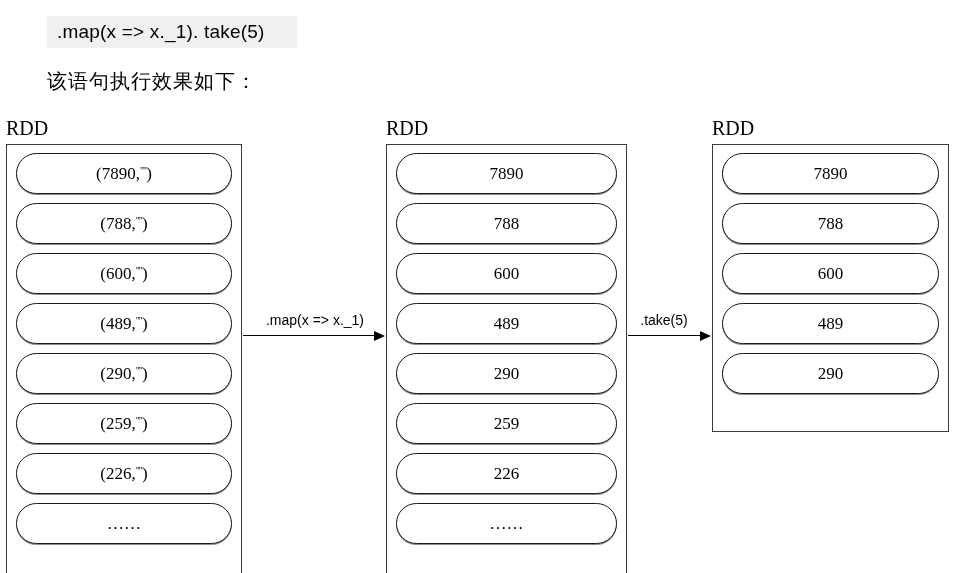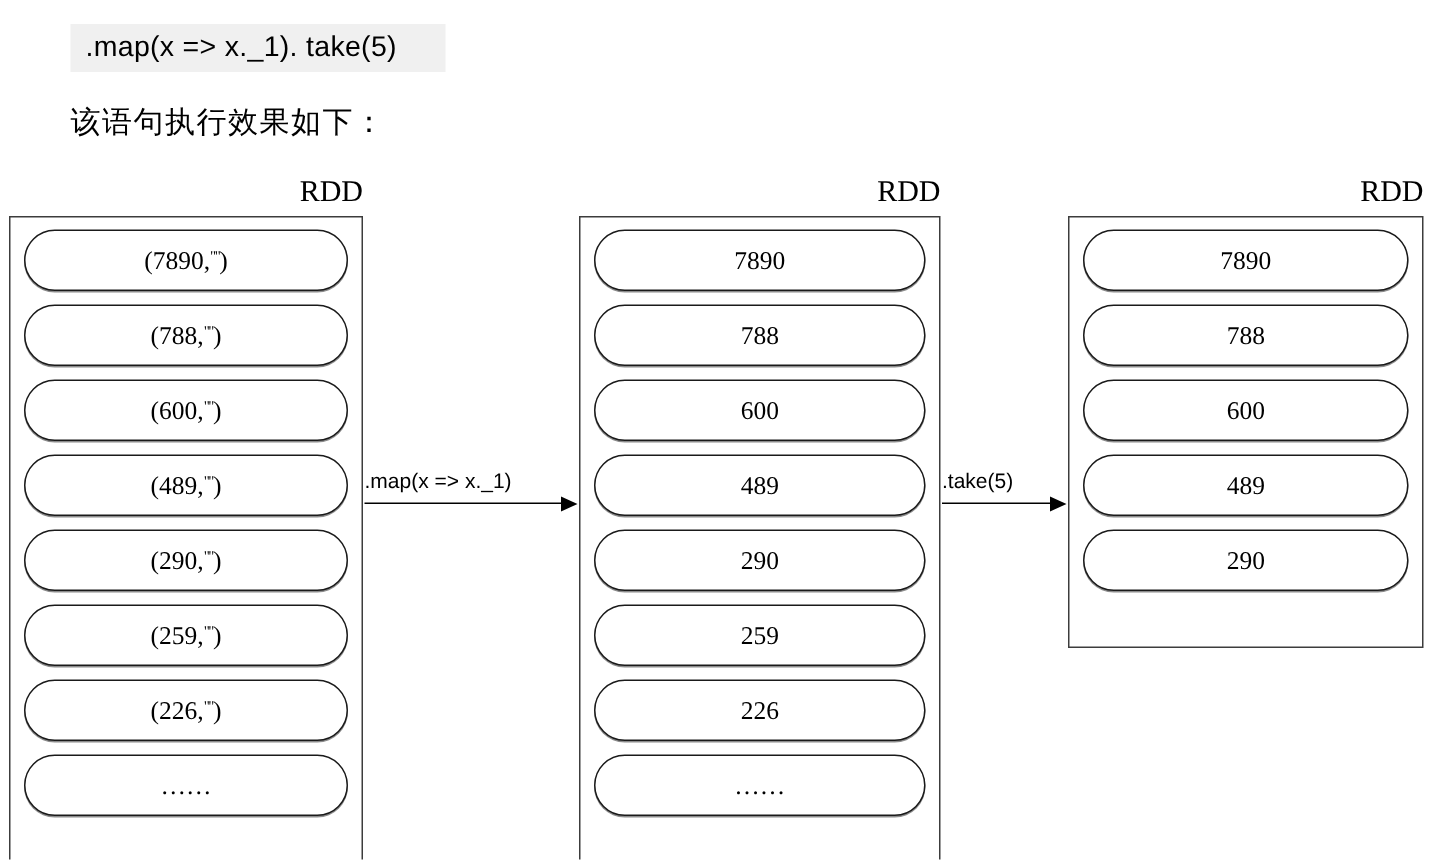--- a/index.html
+++ b/index.html
@@ -46,21 +46,21 @@
   }
 
   
   .rdd-group {
     position: absolute;
   }
   .rdd-title {
     position: absolute;
     top: 0;
     width: 100%;
-    text-align: right;
+    text-align: left;
     font-family: "Liberation Serif", serif;
     font-size: 20px;
     line-height: 22px;
   }
   .rdd-box {
     position: absolute;
     top: 27px;
     left: 0;
     right: 0;
     border: 1px solid #3c3c3c;
@@ -104,20 +104,21 @@
   #rdd-group-2 .rdd-cell { height: 41px; margin-bottom: 9px; }
   #rdd-group-3 .rdd-cell { height: 41px; margin-bottom: 9px; }
 
   
   .arrow-group { position: absolute; }
   .arrow-label {
     position: absolute;
     bottom: 14px;
     left: 0;
     width: 100%;
+    text-align: center;
     font-size: 14px;
     white-space: nowrap;
     font-family: "Liberation Sans", sans-serif;
   }
   .arrow-line {
     position: absolute;
     bottom: 6px;
     left: 0;
     height: 1px;
     background: #000000;

